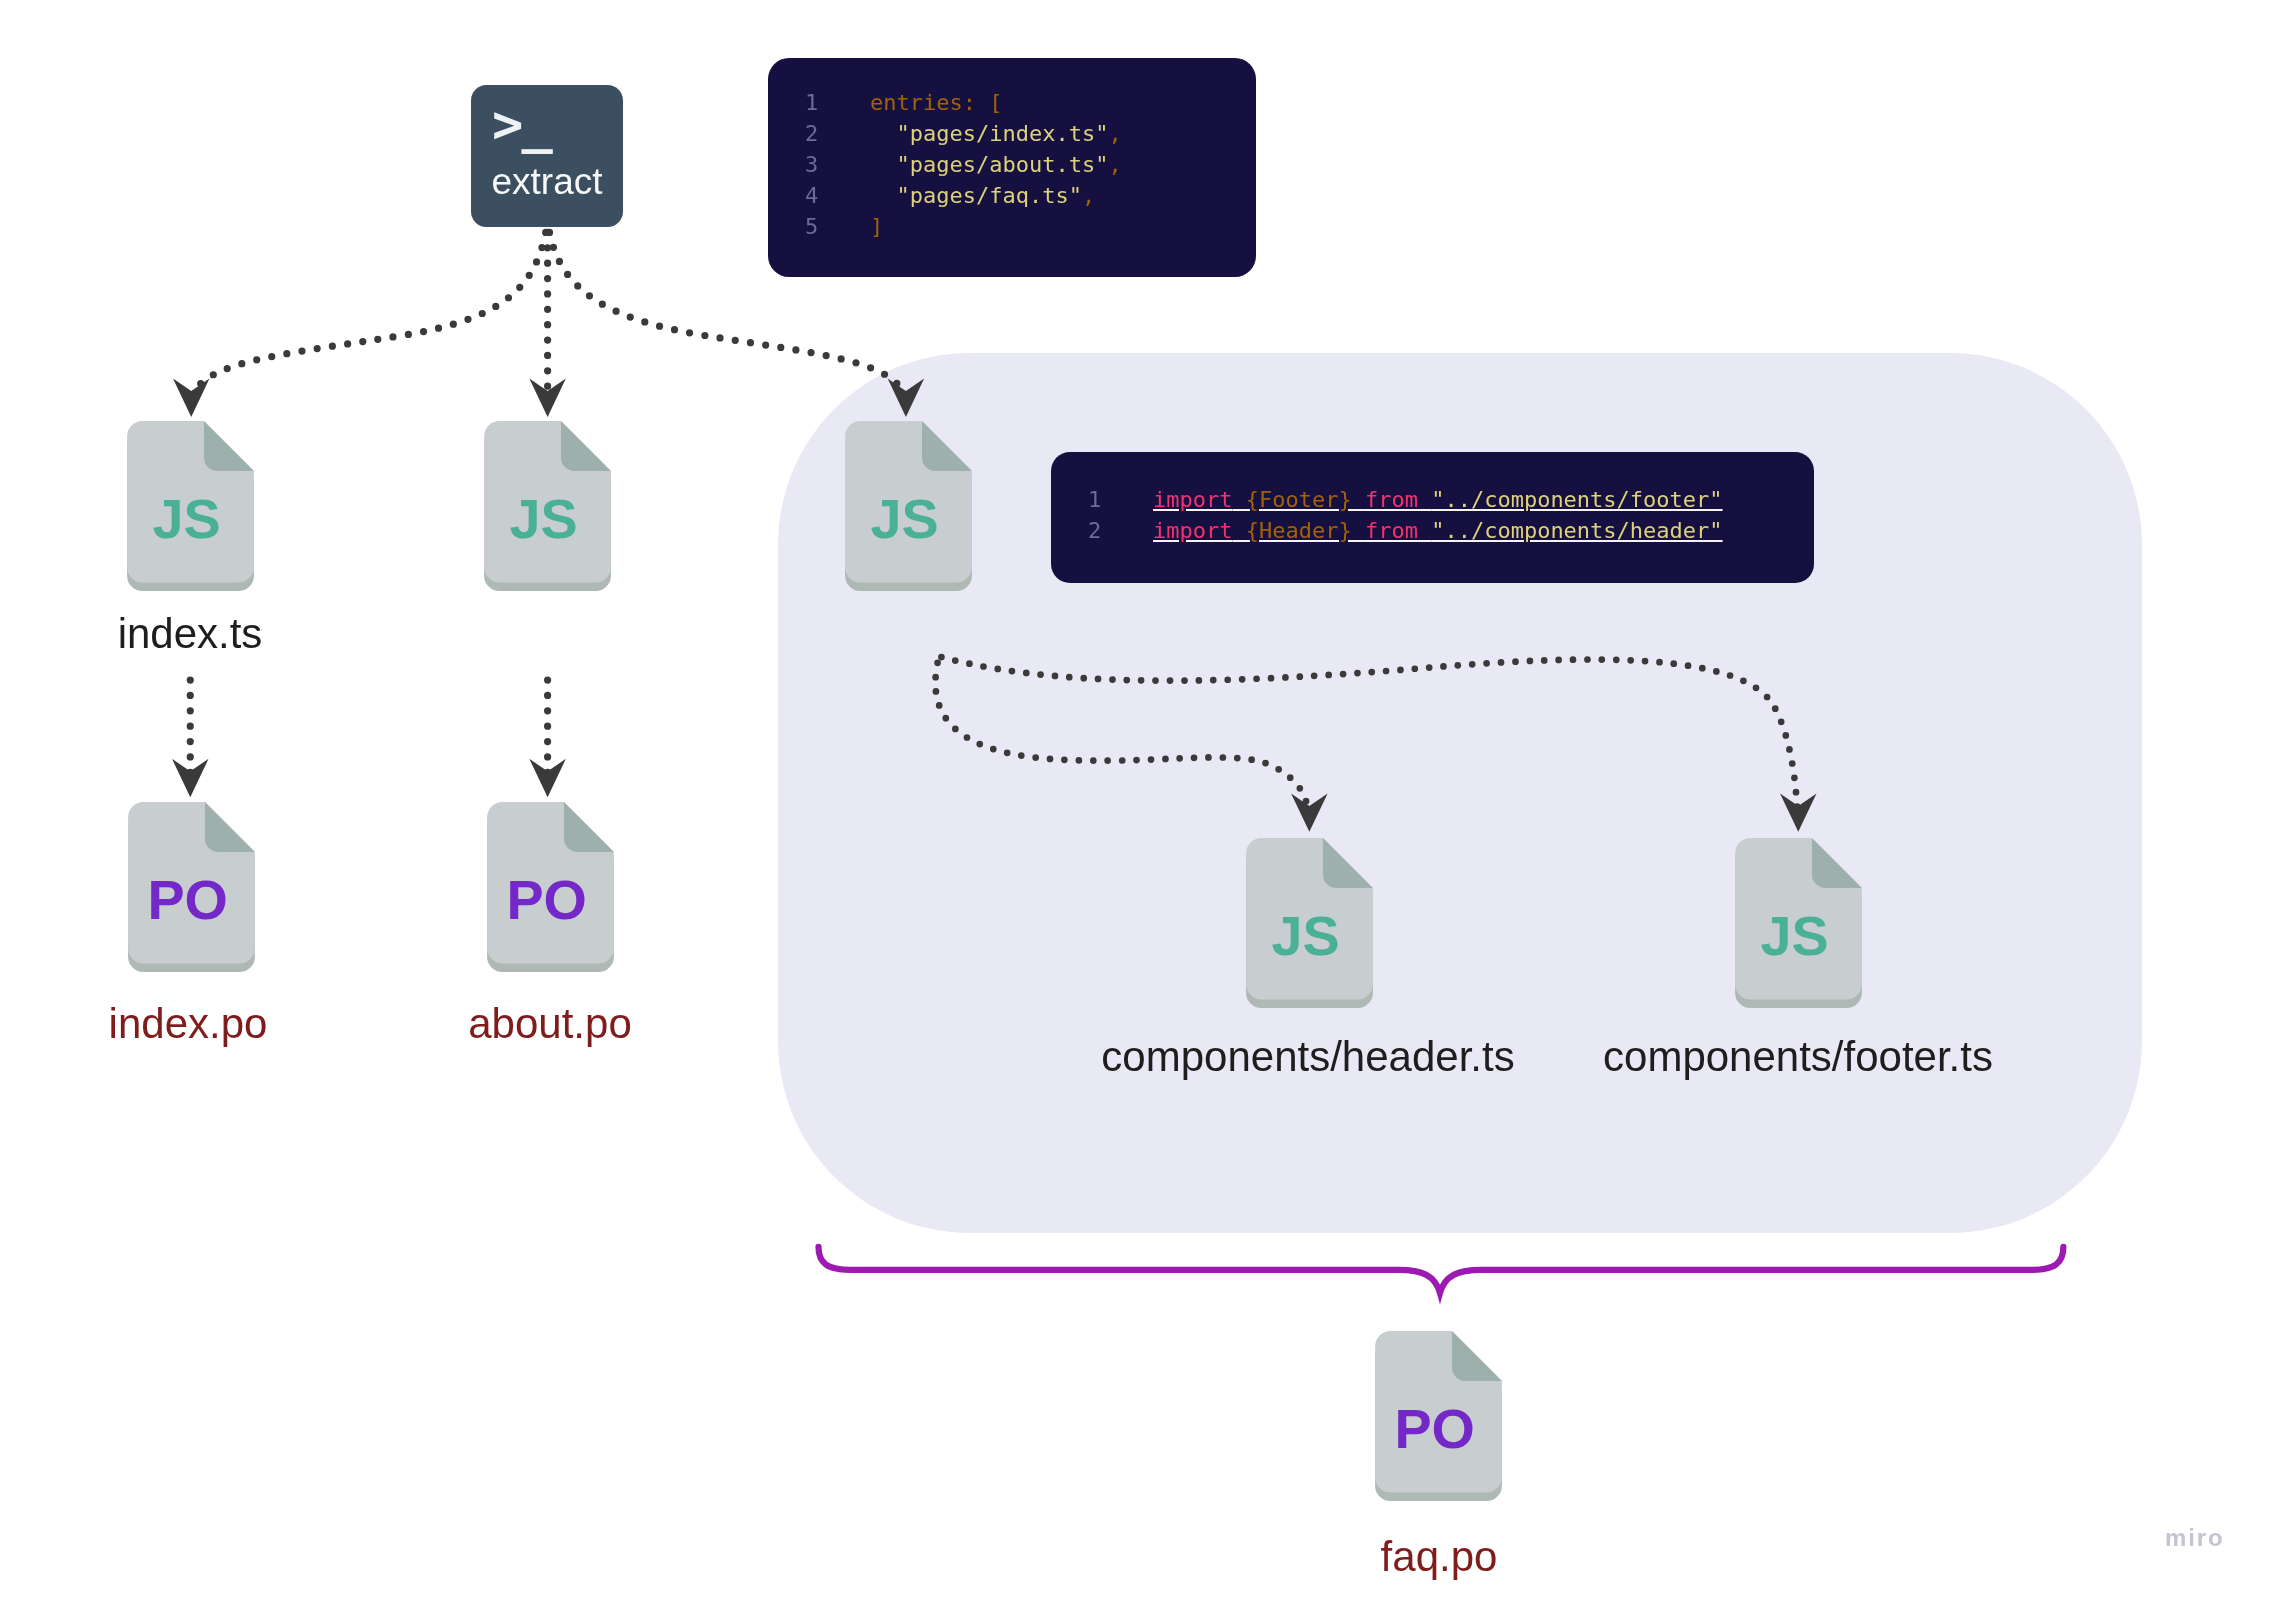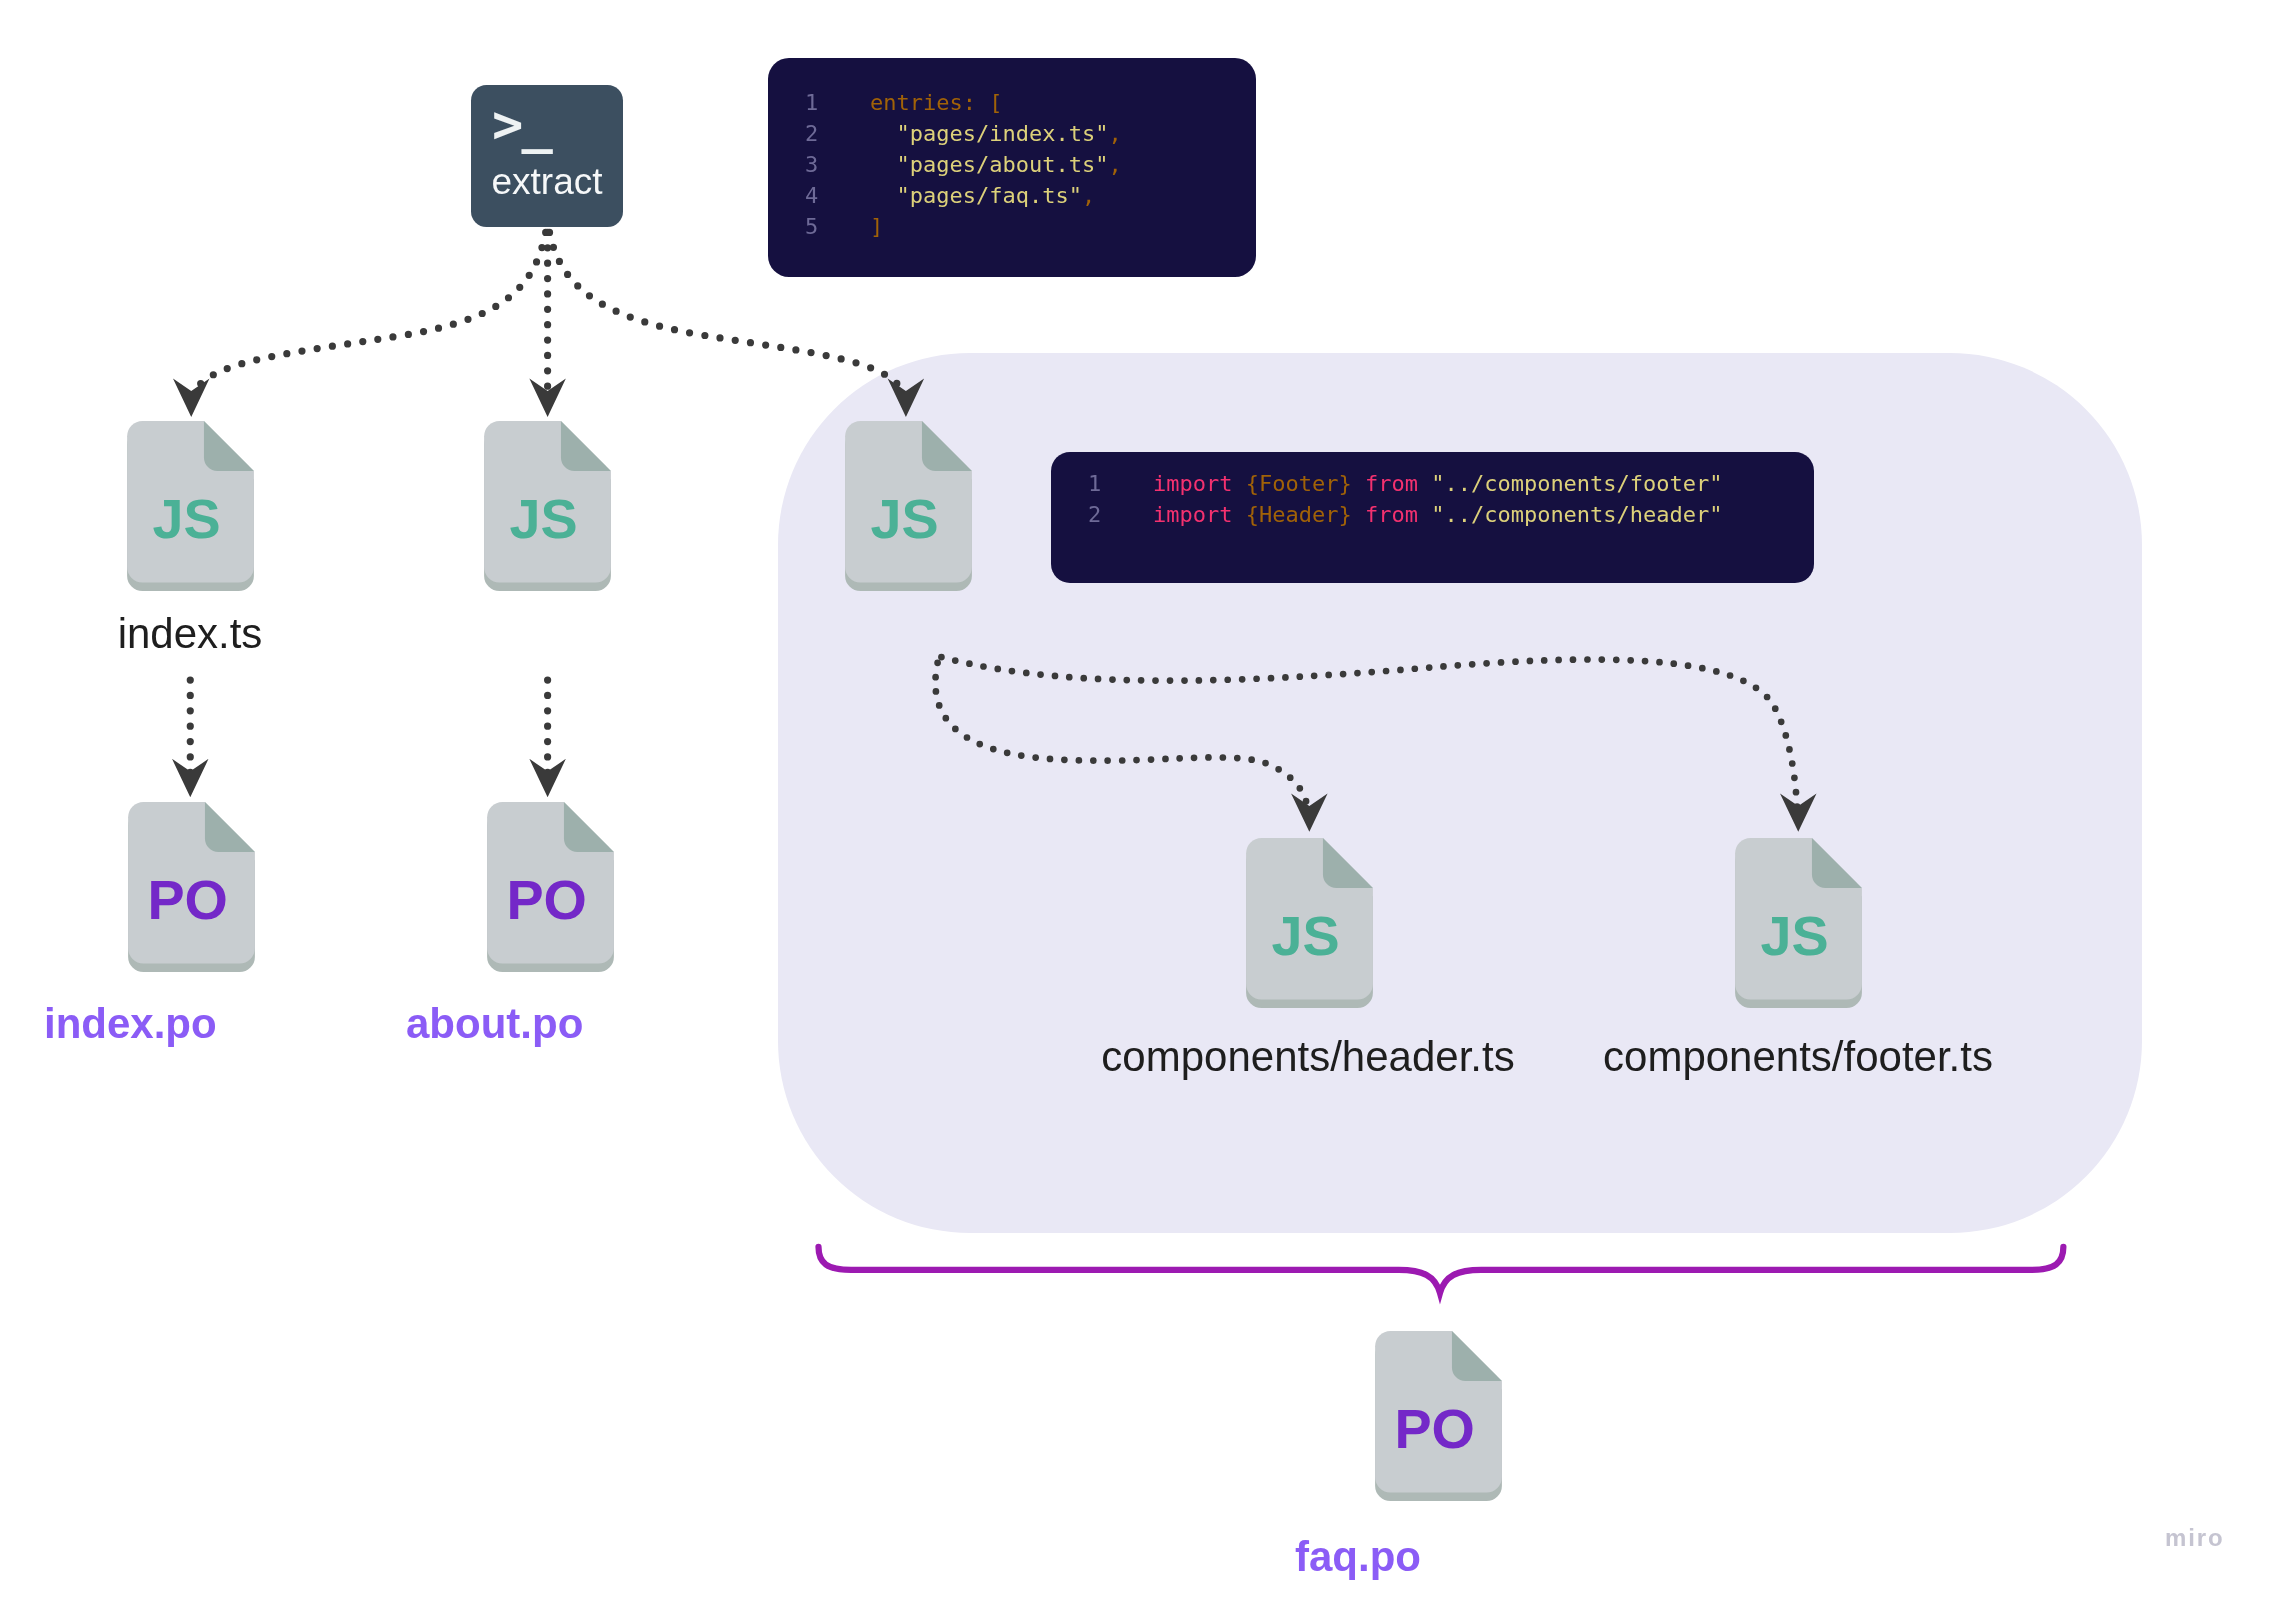--- a/index.html
+++ b/index.html
@@ -24,42 +24,42 @@
     margin-left:21px;letter-spacing:-1.9px;
   }
   .terminal .tlabel{font-size:37px;line-height:42px;margin-top:11px;color:#f6f8f9;}
   
   .code{
     position:absolute;background:#151040;border-radius:21px;
     font-family:"DejaVu Sans Mono",monospace;font-size:22px;color:#f5f3f7;
     white-space:pre;box-sizing:border-box;
   }
   .code-entries{left:768px;top:58px;width:488px;height:219px;padding-top:29px;}
-  .code-imports{left:1051px;top:452px;width:763px;height:131px;padding-top:16px;border-radius:19px;}
+  .code-imports{left:1051px;top:452px;width:763px;height:131px;padding-top:32px;border-radius:19px;text-decoration:underline;}
   .code .code-line{line-height:31px;height:31px;}
   .code .ln{display:inline-block;width:65px;padding-left:37px;color:#6e6a97;}
   .tok-plain{color:#a16207;}
   .tok-string{color:#ddd17a;}
   .tok-keyword{color:#f4316f;}
   
   .file-node{position:absolute;width:141px;height:171px;}
   .f-shadow{fill:#aeb9b6;}
   .f-body{fill:#c8cdd0;}
   .f-fold{fill:#9db0ac;}
   .f-badge{font-family:"Liberation Sans",sans-serif;font-weight:bold;font-size:58px;text-anchor:middle;}
   .file-node.js .f-badge{fill:#4bb196;}
   .file-node.po .f-badge{fill:#7428c8;}
   
   .ts-label{
     position:absolute;width:480px;text-align:center;font-size:42px;line-height:50px;
     color:#1e1e1e;
   }
   .po-label{
-    position:absolute;width:288px;text-align:left;font-size:42px;line-height:50px;
-    font-weight:bold;color:#8b5cf6;
+    position:absolute;width:288px;text-align:center;font-size:42px;line-height:50px;
+    font-weight:normal;color:#7f1d1d;
   }
   
   .overlay{position:absolute;left:0;top:0;pointer-events:none;}
   .dotted{fill:none;stroke:#3a3a3a;stroke-width:7.5;stroke-linecap:round;stroke-dasharray:0 16;}
   .dotted-fine{fill:none;stroke:#3a3a3a;stroke-width:7;stroke-linecap:round;stroke-dasharray:0 15;}
   .head{fill:#3a3a3a;}
   .brace{fill:none;stroke:#9c1ab1;stroke-width:6.5;stroke-linecap:round;}
   
   .watermark{
     position:absolute;left:2165px;top:1524px;font-size:24px;font-weight:bold;

